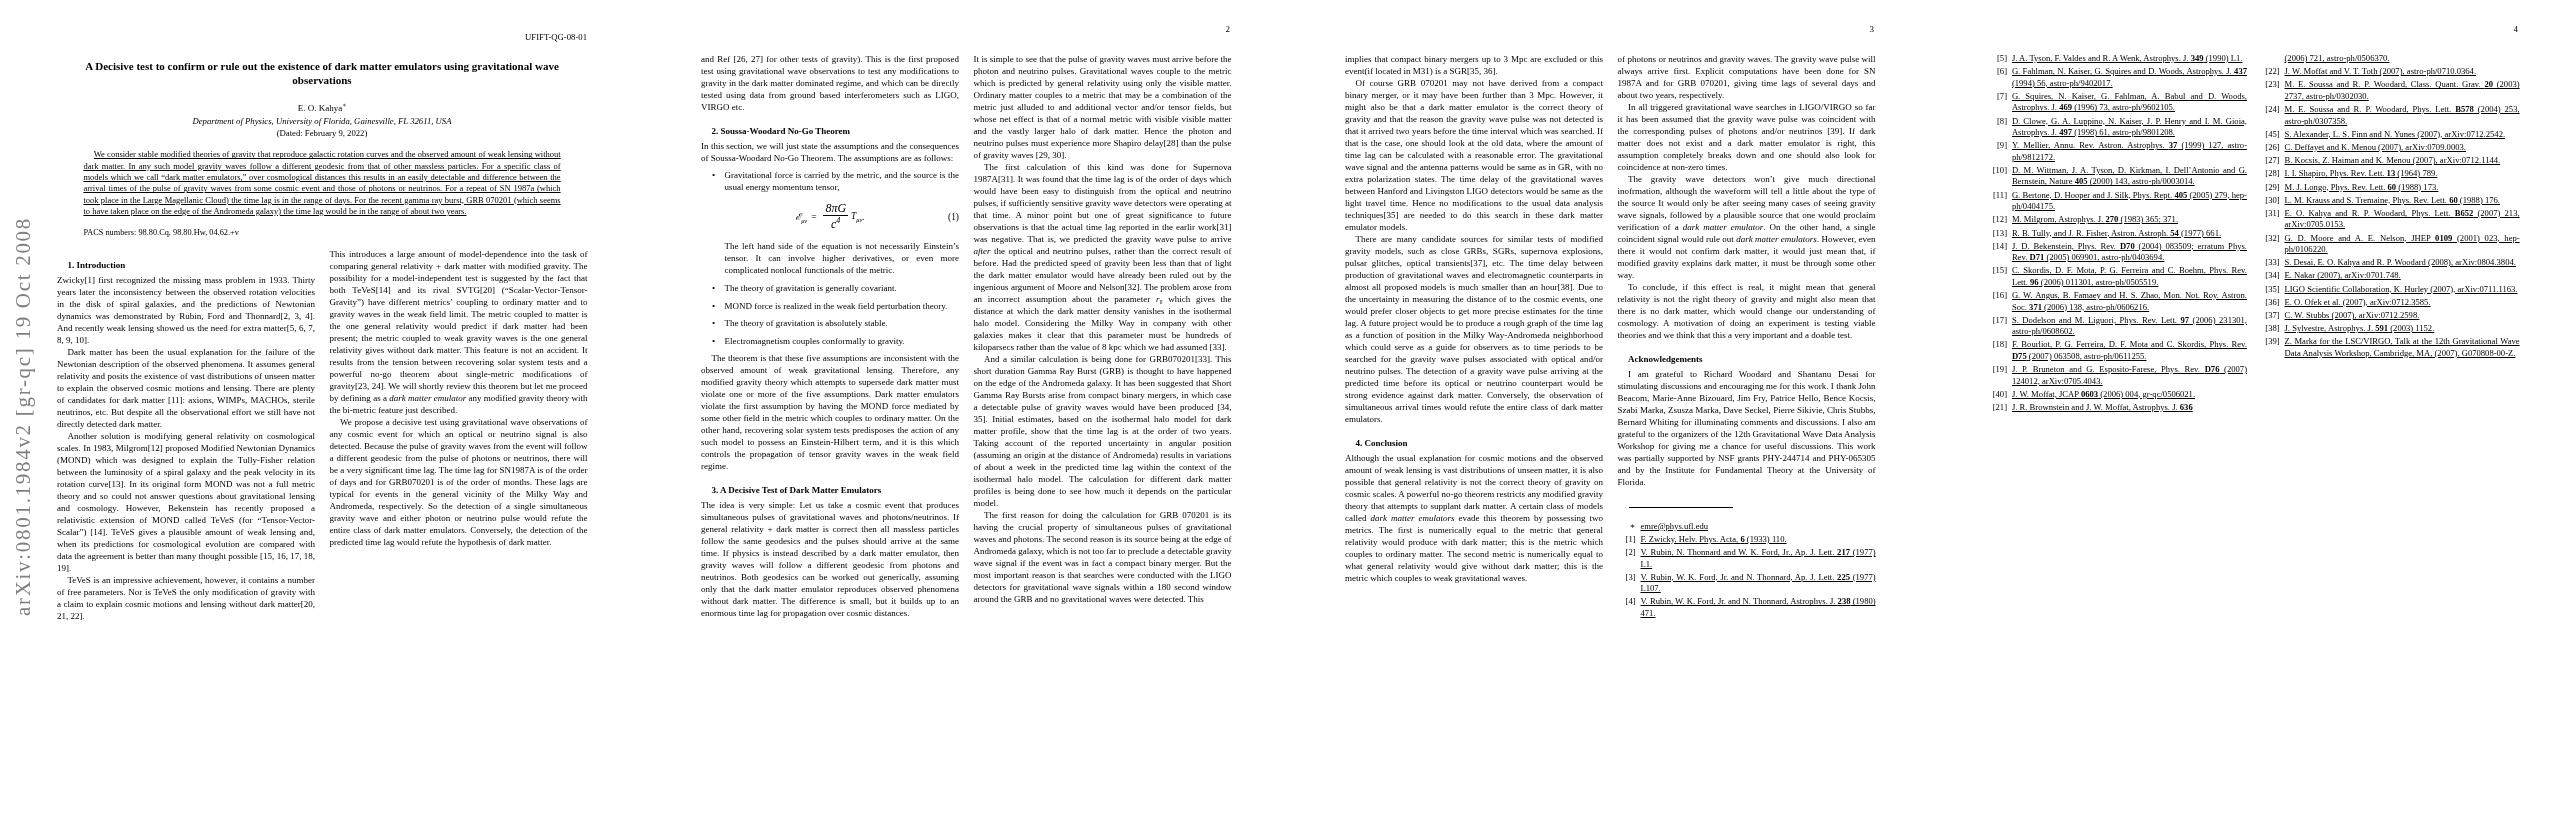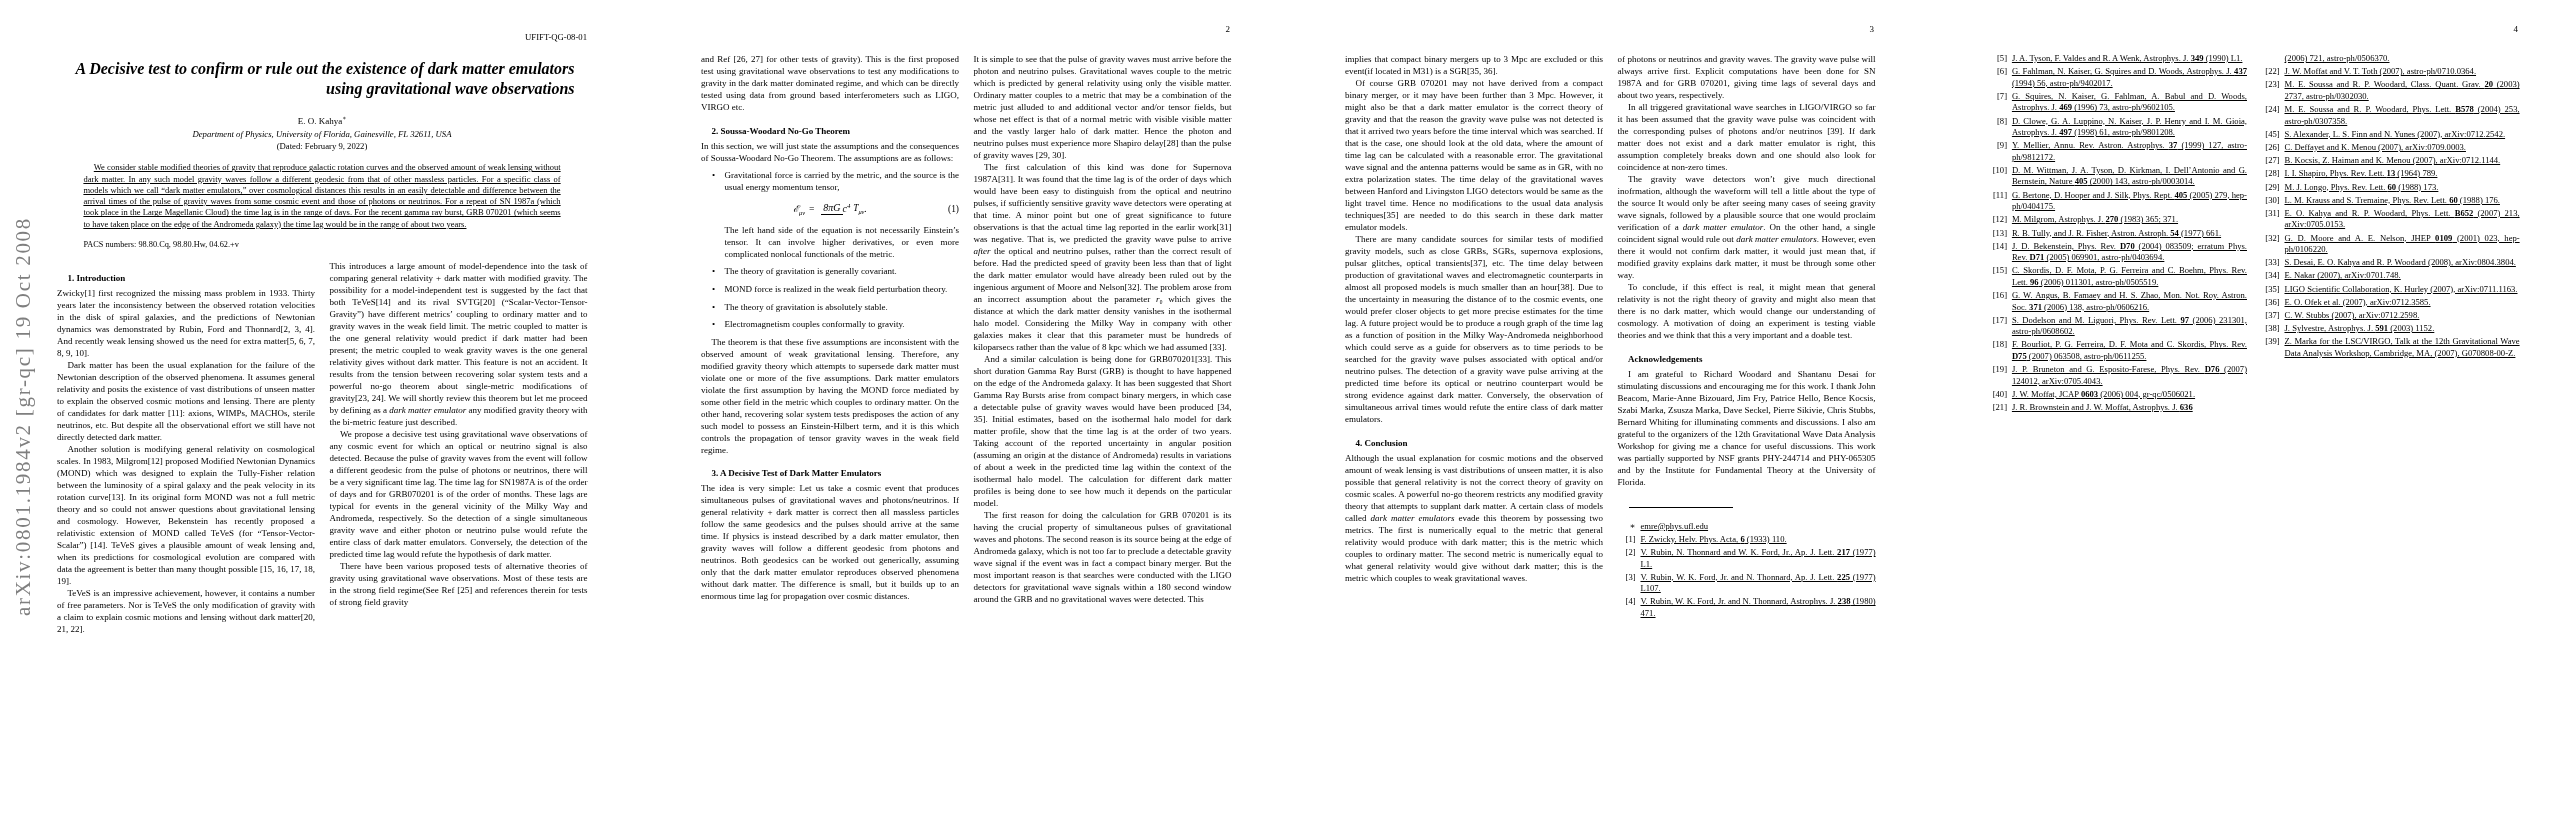--- a/index.html
+++ b/index.html
@@ -4,40 +4,40 @@
 <style>
   html,body{margin:0;padding:0;background:#ffffff;}
   body{width:2576px;height:834px;font-family:"Liberation Serif","DejaVu Serif",serif;color:#000;}
   #paper-strip{display:flex;width:2576px;height:834px;background:#fff;}
   .page{position:relative;flex:0 0 644px;width:644px;height:834px;background:#fff;overflow:hidden;}
   .arxiv-stamp{position:absolute;left:11px;top:0;height:834px;writing-mode:vertical-rl;transform:rotate(180deg);
     text-align:center;font-size:21px;letter-spacing:1.7px;color:#7f7f7f;white-space:nowrap;}
   .pageno{position:absolute;top:23.6px;right:58px;font-size:9px;}
   .p1-header{padding:32px 57px 0 57px;}
   .report-no{text-align:right;font-size:8.7px;margin-bottom:16.7px;}
-  .title{text-align:right;font-size:16px;font-weight:bold;line-height:1.28;margin:0 12.5px 14px 12.5px;font-style:italic;}
+  .title{text-align:center;font-size:11px;font-weight:bold;line-height:1.28;margin:0 12.5px 14px 12.5px;}
   .author-line{text-align:center;font-size:9px;margin-bottom:3.5px;}
   .affil{text-align:center;font-style:italic;font-size:8.7px;margin-bottom:2.1px;}
   .dated{text-align:center;font-size:8.7px;margin-bottom:11px;}
   .abstract{margin:0 26.4px;text-align:justify;font-size:8.5px;line-height:1.33;text-indent:10.4px;text-decoration:underline;}
   .pacs{margin:10.4px 26.4px 0 26.4px;font-size:8.3px;}
   .cols{display:flex;gap:14.6px;padding:0 57px;}
   .page.first .cols{padding-top:11px;}
   .page:not(.first) .cols{padding-top:53px;}
   .col{width:258px;flex:0 0 258px;}
   .para{margin:0;text-align:justify;font-size:9px;line-height:12px;text-indent:10.4px;}
   .para.noind{text-indent:0;}
   .sec-head{font-weight:bold;font-size:9px;margin:12.5px 0 4.2px 0;text-indent:10.4px;}
   .bullet-item{display:flex;margin:5.6px 0 5.6px 11px;font-size:9px;line-height:12px;text-align:justify;}
   .bullet-dot{flex:0 0 12.5px;}
   .bullet-text{flex:1;}
   .bullet-cont{margin:0 0 2.8px 23.6px;font-size:9px;line-height:12px;text-align:justify;}
   .eq-row{display:flex;align-items:center;margin:8.3px 0 8.3px 11px;font-size:9.4px;}
   .eq-center{flex:1;display:flex;justify-content:center;align-items:center;font-style:italic;}
-  .frac{display:inline-flex;flex-direction:row;text-align:center;margin:0 2.8px;font-size:10px;line-height:1.15;}
+  .frac{display:inline-flex;flex-direction:column;text-align:center;margin:0 2.8px;font-size:12px;line-height:1.15;}
   .frac .num{border-bottom:0.7px solid #000;padding:0 2.1px;}
   .eq-num{font-style:normal;}
   .fn-rule{width:104px;border:none;border-top:1px solid #000;margin:19.5px 0 12.5px 11px;}
   .fn-item,.ref-item{display:flex;font-size:8.6px;line-height:11.5px;text-align:justify;margin-bottom:1.7px;}
   .fn-label,.ref-label{flex:0 0 18px;text-align:right;padding-right:4.9px;}
   .fn-text,.ref-text{flex:1;text-decoration:underline;}
   sub{font-size:68%;}
   sup{font-size:68%;}
 </style>
 </head>
@@ -60,21 +60,20 @@
       <div class="col">
           <div class="sec-head">1.  Introduction</div>
           <p class="para noind">Zwicky[1] first recognized the missing mass problem in 1933. Thirty years later the inconsistency between the observed rotation velocities in the disk of spiral galaxies, and the predictions of Newtonian dynamics was demonstrated by Rubin, Ford and Thonnard[2, 3, 4]. And recently weak lensing showed us the need for extra matter[5, 6, 7, 8, 9, 10].</p>
           <p class="para">Dark matter has been the usual explanation for the failure of the Newtonian description of the observed phenomena. It assumes general relativity and posits the existence of vast distributions of unseen matter to explain the observed cosmic motions and lensing. There are plenty of candidates for dark matter [11]: axions, WIMPs, MACHOs, sterile neutrinos, etc. But despite all the observational effort we still have not directly detected dark matter.</p>
           <p class="para">Another solution is modifying general relativity on cosmological scales. In 1983, Milgrom[12] proposed Modified Newtonian Dynamics (MOND) which was designed to explain the Tully-Fisher relation between the luminosity of a spiral galaxy and the peak velocity in its rotation curve[13]. In its original form MOND was not a full metric theory and so could not answer questions about gravitational lensing and cosmology. However, Bekenstein has recently proposed a relativistic extension of MOND called TeVeS (for “Tensor-Vector-Scalar”) [14]. TeVeS gives a plausible amount of weak lensing and, when its predictions for cosmological evolution are compared with data the agreement is better than many thought possible [15, 16, 17, 18, 19].</p>
           <p class="para">TeVeS is an impressive achievement, however, it contains a number of free parameters. Nor is TeVeS the only modification of gravity with a claim to explain cosmic motions and lensing without dark matter[20, 21, 22].</p>
         </div>
       <div class="col">
           <p class="para noind">This introduces a large amount of model-dependence into the task of comparing general relativity + dark matter with modified gravity. The possibility for a model-independent test is suggested by the fact that both TeVeS[14] and its rival SVTG[20] (“Scalar-Vector-Tensor-Gravity”) have different metrics’ coupling to ordinary matter and to gravity waves in the weak field limit. The metric coupled to matter is the one general relativity would predict if dark matter had been present; the metric coupled to weak gravity waves is the one general relativity gives without dark matter. This feature is not an accident. It results from the tension between recovering solar system tests and a powerful no-go theorem about single-metric modifications of gravity[23, 24]. We will shortly review this theorem but let me proceed by defining as a <i>dark matter emulator</i> any modified gravity theory with the bi-metric feature just described.</p>
           <p class="para">We propose a decisive test using gravitational wave observations of any cosmic event for which an optical or neutrino signal is also detected. Because the pulse of gravity waves from the event will follow a different geodesic from the pulse of photons or neutrinos, there will be a very significant time lag. The time lag for SN1987A is of the order of days and for GRB070201 is of the order of months. These lags are typical for events in the general vicinity of the Milky Way and Andromeda, respectively. So the detection of a single simultaneous gravity wave and either photon or neutrino pulse would refute the entire class of dark matter emulators. Conversely, the detection of the predicted time lag would refute the hypothesis of dark matter.</p>
-          <p class="para">There have been various proposed tests of alternative theories of gravity using gravitational wave observations. Most of these tests are in the strong field regime(See Ref [25] and references therein for tests of strong field gravity</p>
         </div>
     </div>
   </div>
 
   <div class="page">
     <div class="pageno">2</div>
     <div class="cols">
       <div class="col">
           <p class="para noind">and Ref [26, 27] for other tests of gravity). This is the first proposed test using gravitational wave observations to test any modifications to gravity in the dark matter dominated regime, and which can be directly tested using data from ground based interferometers such as LIGO, VIRGO etc.</p>
           <div class="sec-head">2.  Soussa-Woodard No-Go Theorem</div>

